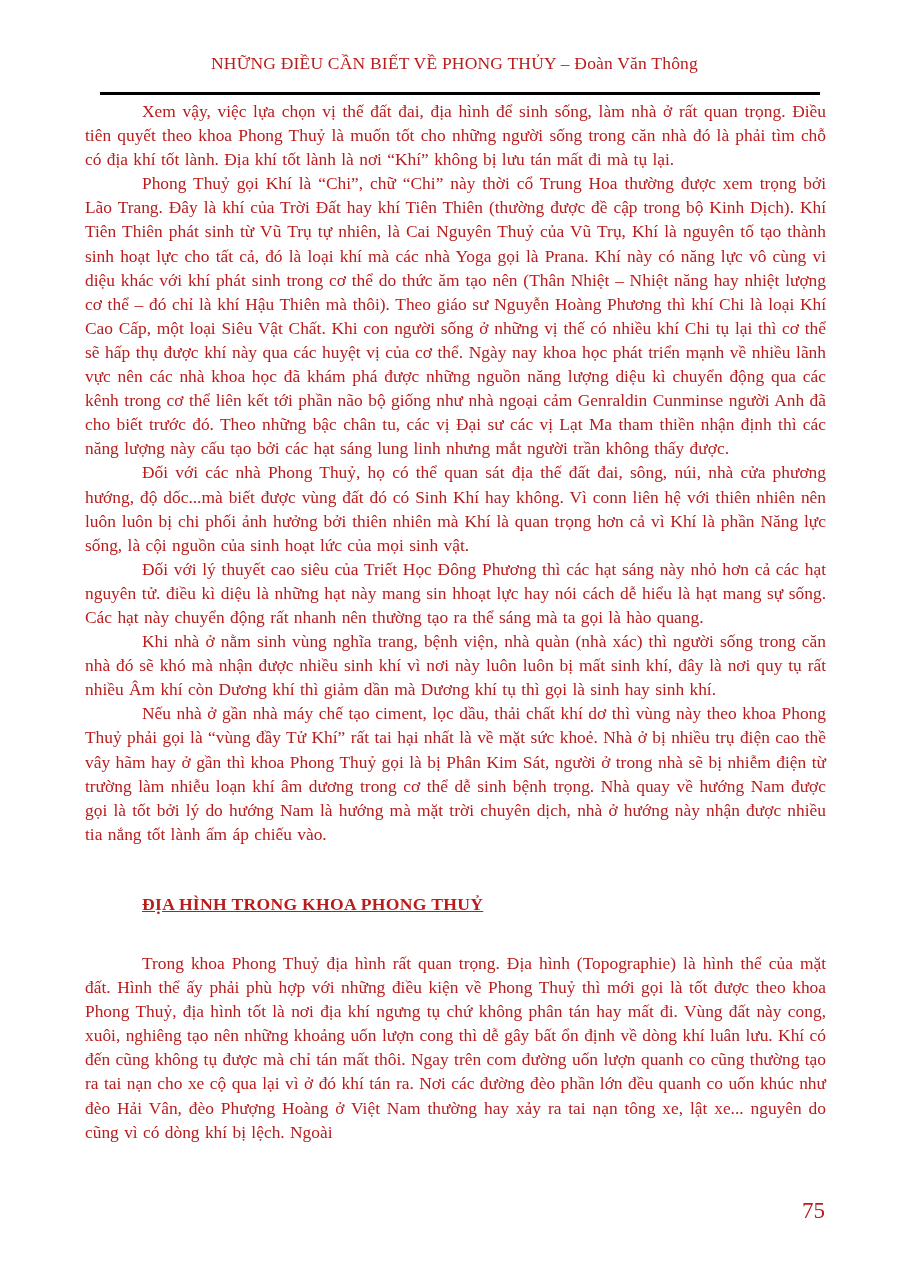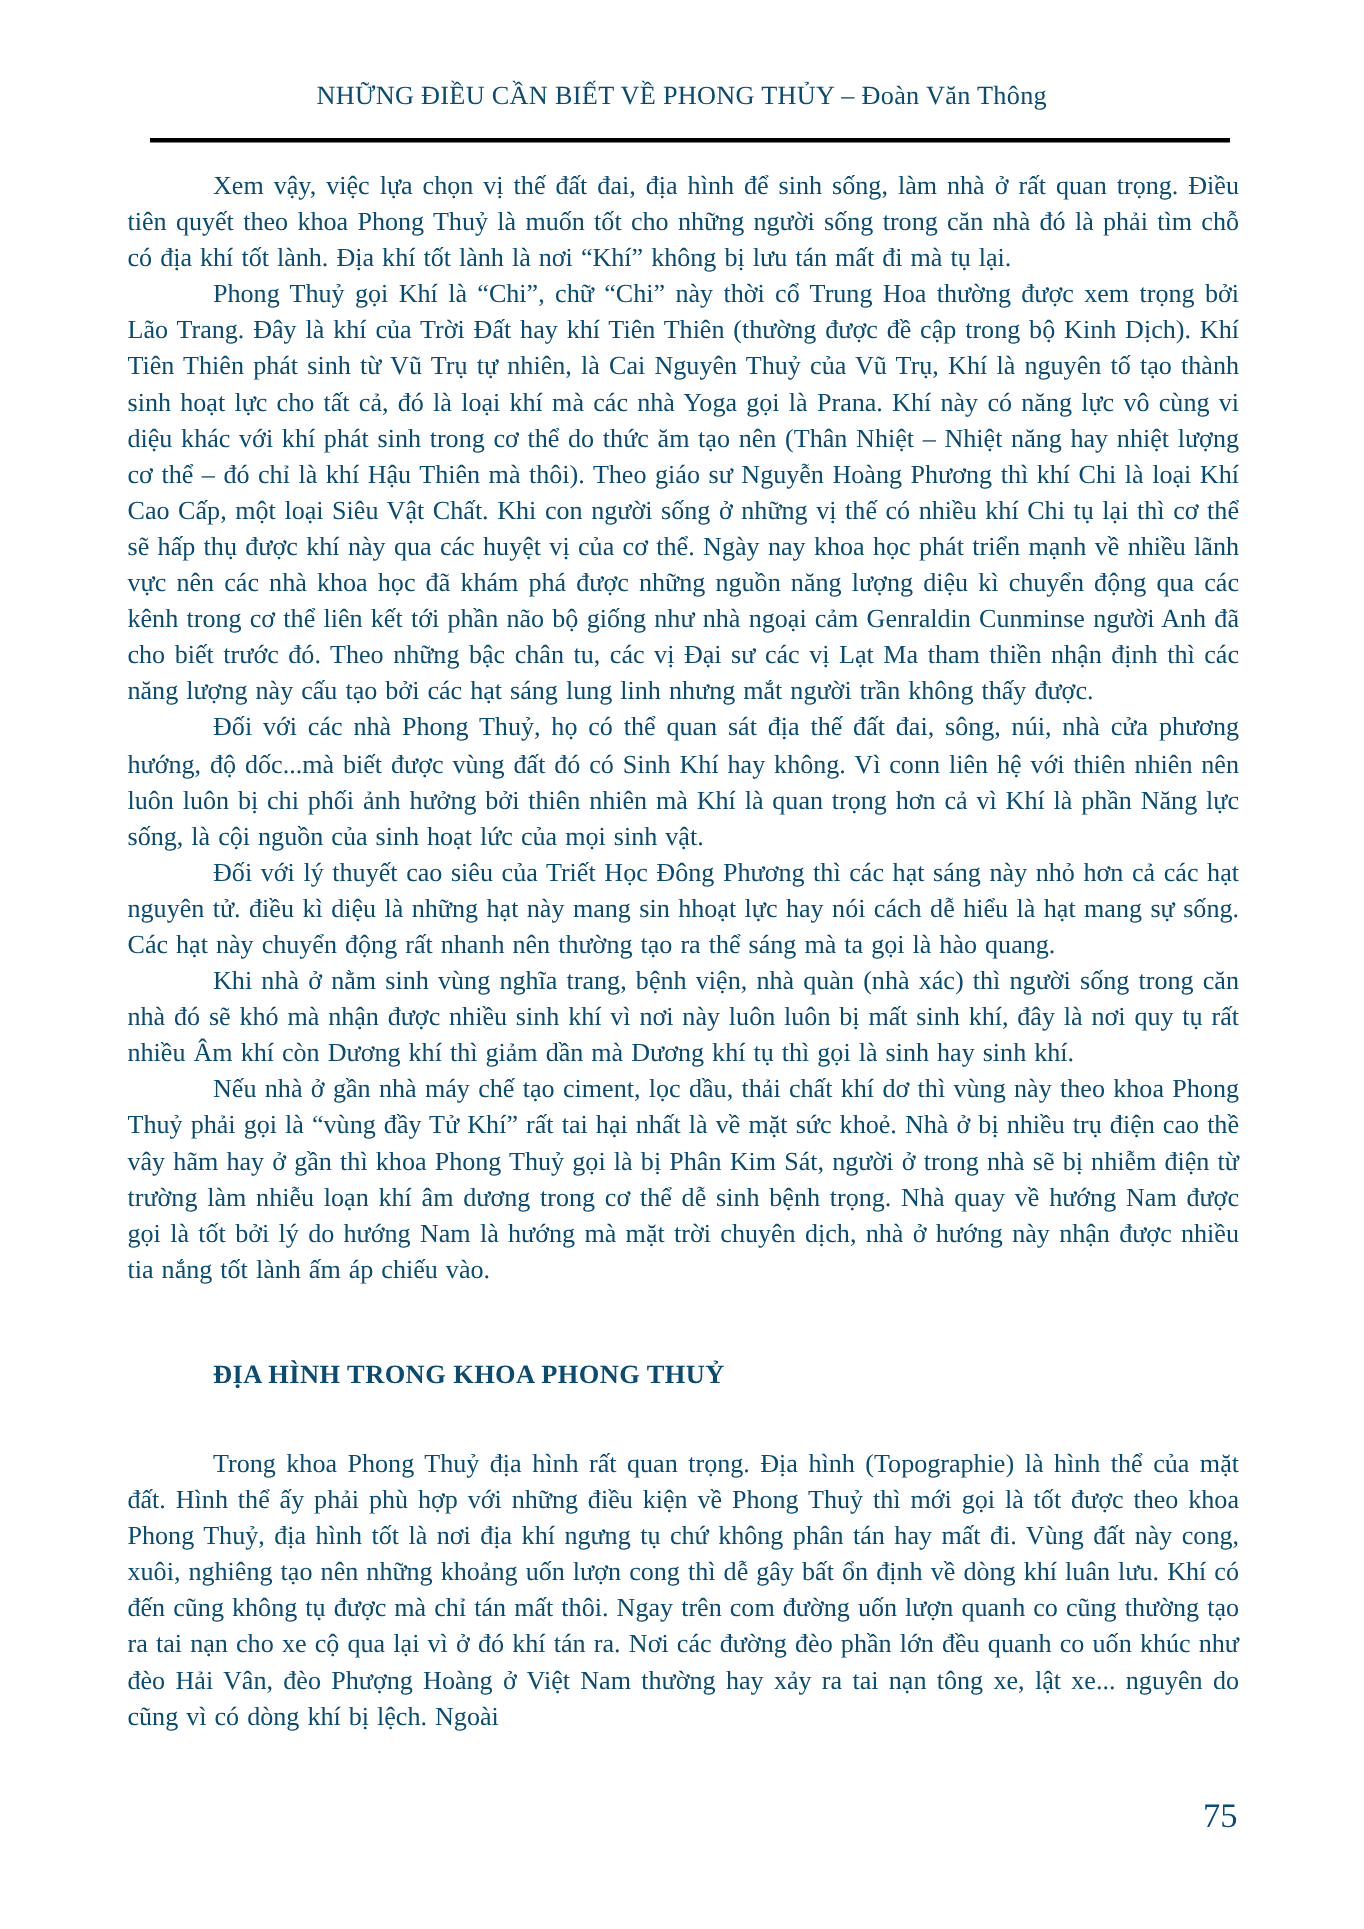--- a/index.html
+++ b/index.html
@@ -5,21 +5,21 @@
   html, body {
     margin: 0;
     padding: 0;
     background: #ffffff;
   }
   .page {
     position: relative;
     width: 909px;
     height: 1286px;
     background: #ffffff;
-    color: #0c4a6e;
+    color: #b91c1c;
     font-family: "Liberation Serif", "DejaVu Serif", serif;
     overflow: hidden;
   }
   .header-title {
     position: absolute;
     top: 50px;
     left: 0;
     width: 909px;
     text-align: center;
     font-size: 17.5px;
@@ -37,35 +37,35 @@
   }
   .body-text {
     position: absolute;
     top: 99px;
     left: 85px;
     width: 741px;
     font-size: 17.4px;
     line-height: 24.1px;
     text-align: justify;
     text-justify: inter-word;
-    margin-top: 12px;
   }
   .body-text p {
     margin: 0;
     padding: 0;
     text-indent: 57px;
     word-spacing: 1px;
   }
   .section-heading {
     font-size: 17.6px;
     font-weight: bold;
     letter-spacing: 0.3px;
     margin: 46px 0 35px 0;
     padding-left: 57px;
     text-align: left;
+    text-decoration: underline;
   }
   .page-number {
     position: absolute;
     top: 1198px;
     right: 84px;
     font-size: 23px;
   }
 </style>
 </head>
 <body>

